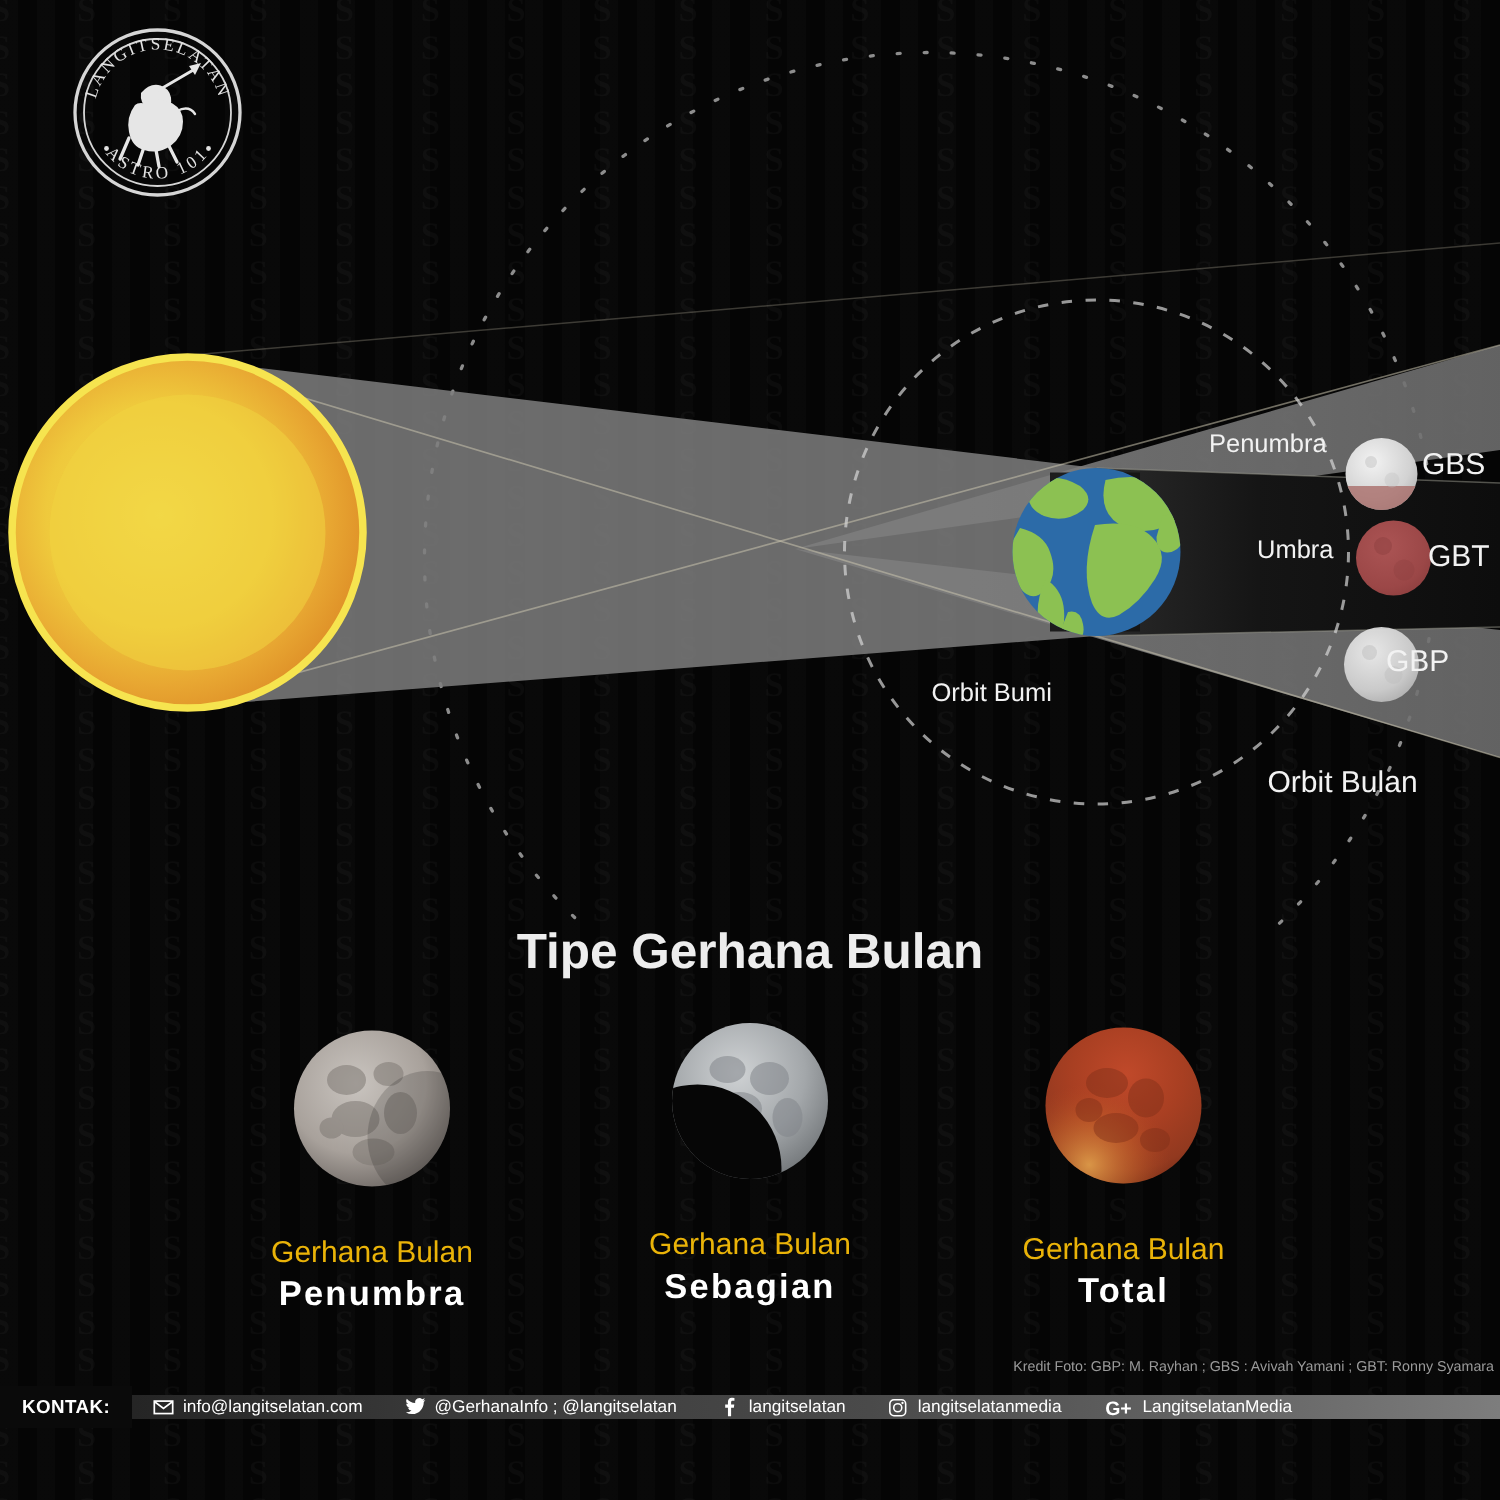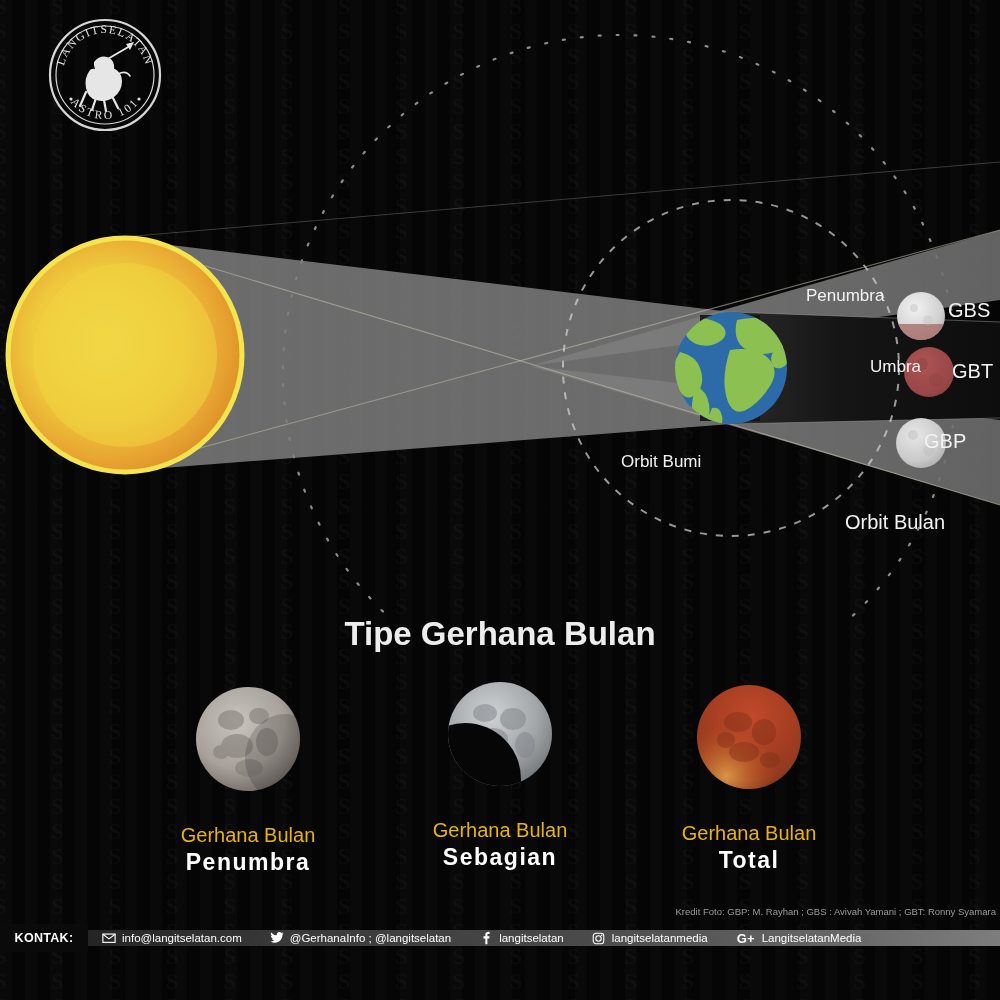--- a/index.html
+++ b/index.html
@@ -43,21 +43,21 @@
     position:absolute;left:0;top:615px;width:1000px;text-align:center;
     font-size:33px;font-weight:600;color:#ededed;
   }
 
   
   #diagram{position:absolute;left:0;top:0;width:1000px;height:620px;}
 
   
   .dlabel{position:absolute;color:#f2f2f2;white-space:nowrap;}
   #lbl-penumbra{left:806px;top:286px;font-size:17px;}
-  #lbl-umbra{left:870px;top:357px;font-size:17px;}
+  #lbl-umbra{left:838px;top:357px;font-size:17px;}
   #lbl-orbit-bumi{left:621px;top:452px;font-size:17px;}
   #lbl-orbit-bulan{left:845px;top:511px;font-size:20px;}
   #lbl-gbs{left:948px;top:299px;font-size:20px;}
   #lbl-gbt{left:952px;top:360px;font-size:20px;}
   #lbl-gbp{left:924px;top:430px;font-size:20px;}
 
   
   .card{position:absolute;width:230px;text-align:center;}
   #card-0{left:133px;top:680px;}
   #card-1{left:385px;top:675px;}

